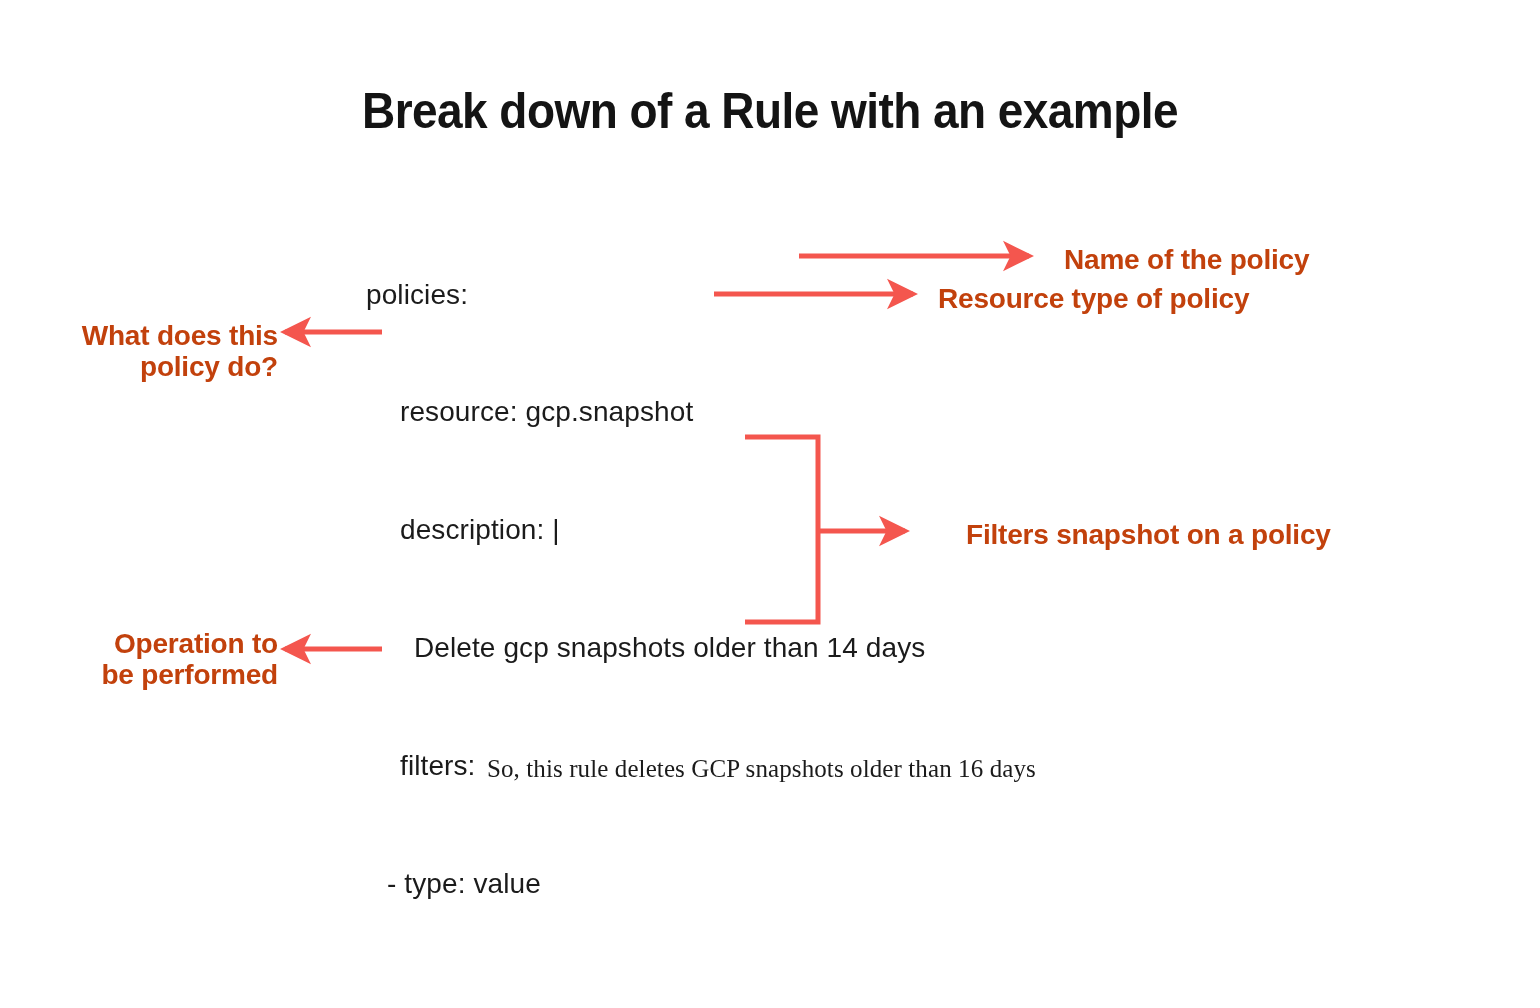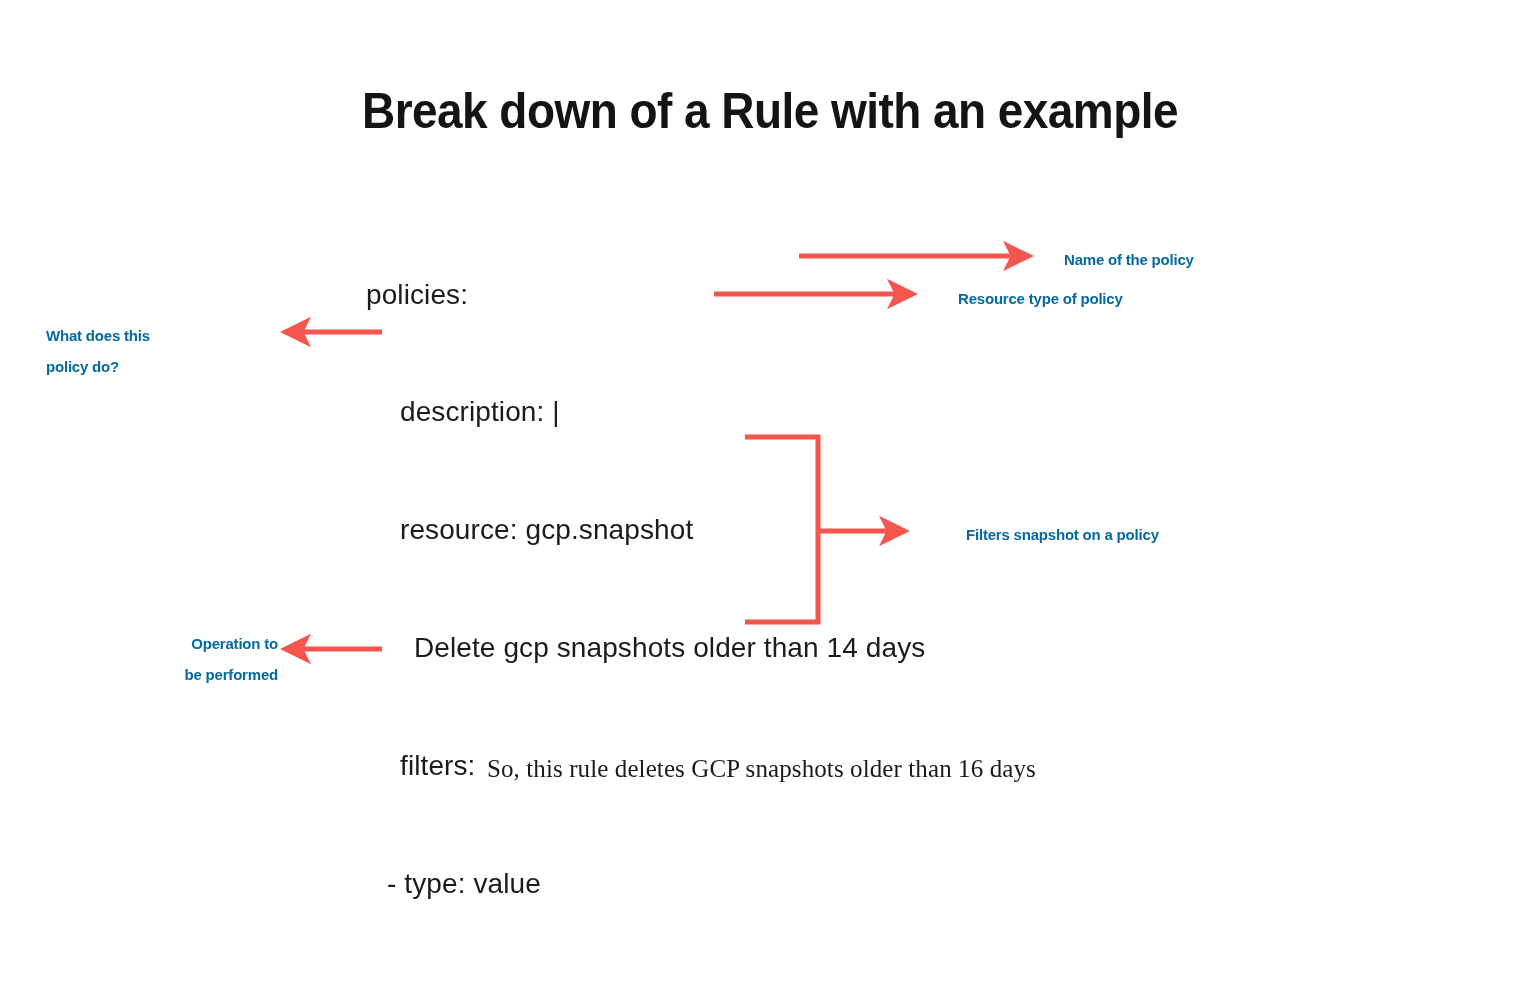--- a/index.html
+++ b/index.html
@@ -55,33 +55,33 @@
   .yaml .ln { display: block; height: 39.3px; }
   .i0 { padding-left: 0px; }
   .i2 { padding-left: 34px; }
   .i3 { padding-left: 48px; }
   .i1d { padding-left: 21px; }
 
   
   .anno {
     position: absolute;
     font-family: "Liberation Sans", sans-serif;
-    font-size: 15px;
+    font-size: 28px;
     font-weight: 700;
-    color: #0369a1;
+    color: #c2410c;
     letter-spacing: -0.2px;
     line-height: 31px;
     white-space: pre-line;
   }
   .anno-name      { left: 1064px; top: 244px; }
-  .anno-resource  { left: 938px;  top: 283px; margin-left: 20px; }
+  .anno-resource  { left: 938px;  top: 283px; }
   .anno-filters   { left: 966px;  top: 519px; }
   .anno-left-1 {
-    left: 46px; top: 320px; width: 220px;
-    text-align: left;
+    left: 58px; top: 320px; width: 220px;
+    text-align: right;
   }
   .anno-left-2 {
     left: 58px; top: 628px; width: 220px;
     text-align: right;
   }
 
   
   .caption {
     position: absolute;
     left: 487px;
@@ -104,22 +104,22 @@
 </style>
 </head>
 <body>
 
 <div class="canvas">
 
   <div class="title">Break down of a Rule with an example</div>
 
   <div class="yaml">
     <span class="ln i0">policies:</span>
+    <span class="ln i2">resource: gcp.snapshot</span>
     <span class="ln i2">description: |</span>
-    <span class="ln i2">resource: gcp.snapshot</span>
     <span class="ln i3">Delete gcp snapshots older than 14 days</span>
     <span class="ln i2">filters:</span>
     <span class="ln i1d">- type: value</span>
     
     
     
     
     
     
   </div>

